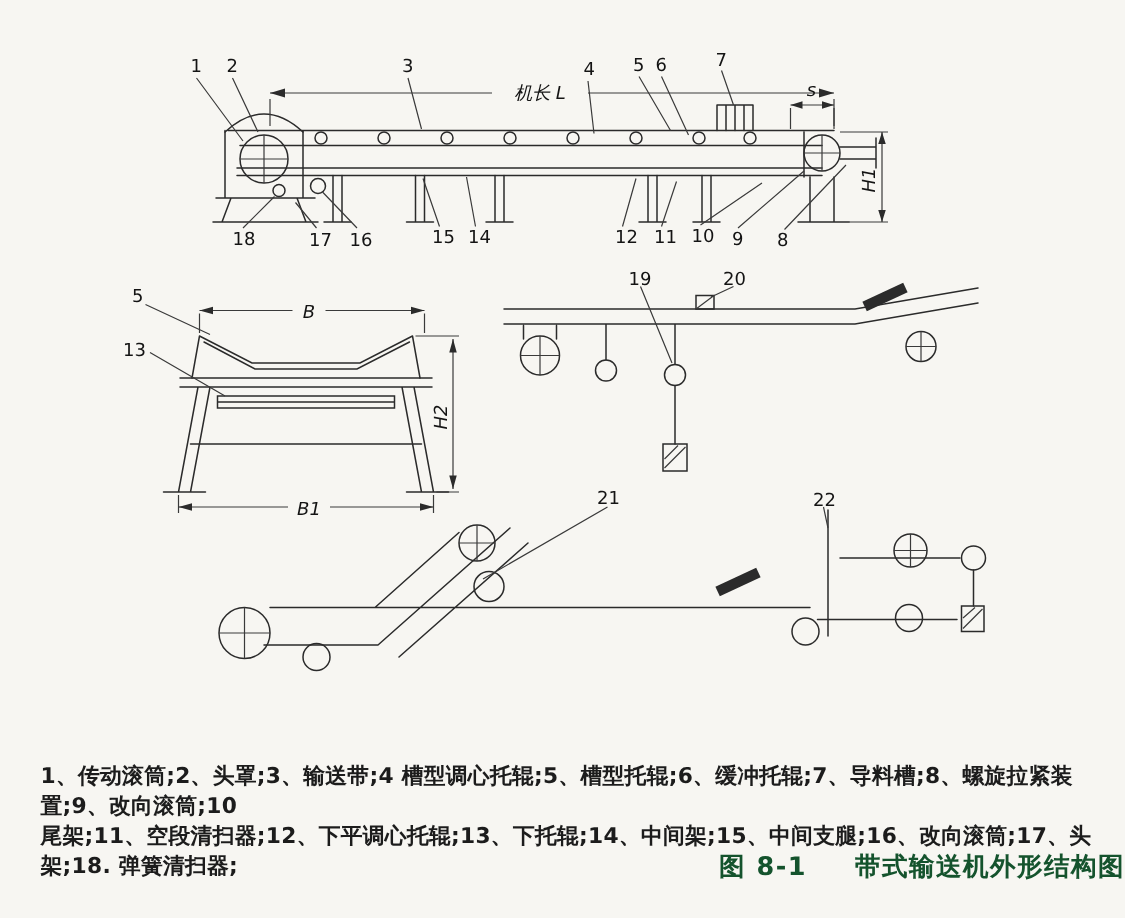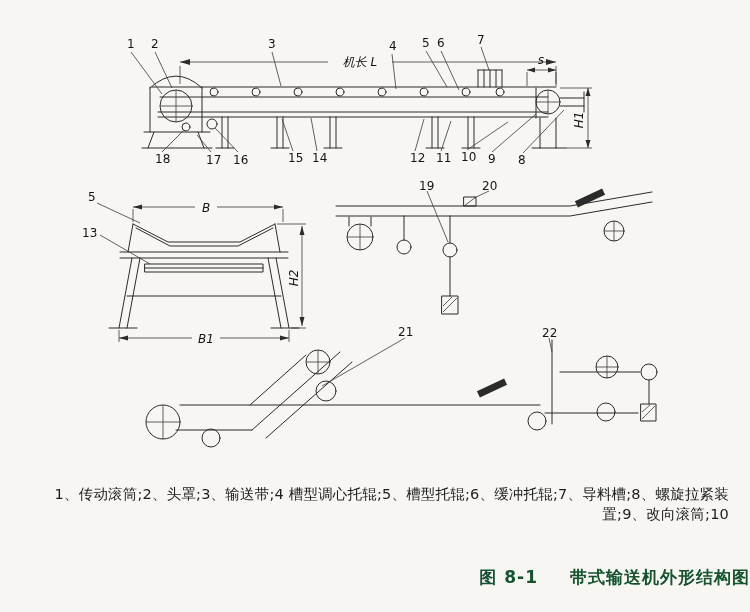--- a/index.html
+++ b/index.html
@@ -12,23 +12,23 @@
   svg.diagram { position:absolute; top:0; left:0; display:block; }
   .ln  { fill:none; stroke:#2b2b2b; stroke-width:1; stroke-linecap:round; }
   .thin{ fill:none; stroke:#3a3a3a; stroke-width:0.8; }
   .fl  { fill:#2b2b2b; stroke:none; }
   svg text {
     font-family:"DejaVu Sans","Liberation Sans",sans-serif;
     font-size:12px; fill:#141414;
   }
   svg text.dim { font-size:12px; font-style:italic; }
   .legend {
-    position:absolute; left:27px; top:484px; width:702px;
-    font-size:14.5px; line-height:20px; font-weight:400;
-    color:#1c1c1c; letter-spacing:0.2px;text-align:right;
+    position:absolute; left:27px; top:508px; width:702px;
+    font-size:14.5px; line-height:20px; font-weight:700;
+    color:#1c1c1c; letter-spacing:0.2px;
   }
   .caption {
     position:absolute; left:0; top:566px; width:100%;
     text-align:right; font-size:17px; font-weight:700; color:#14532d;
     letter-spacing:1px;
   }
   .caption .gap { display:inline-block; width:32px; }
 </style>
 </head>
 <body>
@@ -253,19 +253,20 @@
       <rect class="fl" x="-15" y="-3.5" width="30" height="7" transform="translate(492 388) rotate(-25)"></rect>
 
       <path class="thin" d="M405 338 L322 386 M549 338 L552 352"></path>
       <text x="398" y="336">21</text>
       <text x="542" y="337">22</text>
     </g>
   </svg>
 
   <div class="legend">
     <div>1、传动滚筒;2、头罩;3、输送带;4 槽型调心托辊;5、槽型托辊;6、缓冲托辊;7、导料槽;8、螺旋拉紧装置;9、改向滚筒;10</div>
+    <div>尾架;11、空段清扫器;12、下平调心托辊;13、下托辊;14、中间架;15、中间支腿;16、改向滚筒;17、头架;18. 弹簧清扫器;</div>
   </div>
 
   <div class="caption">
     <span>图 8-1</span><span class="gap"></span><span>带式输送机外形结构图</span>
   </div>
 
 </div>
 
 </body></html>

